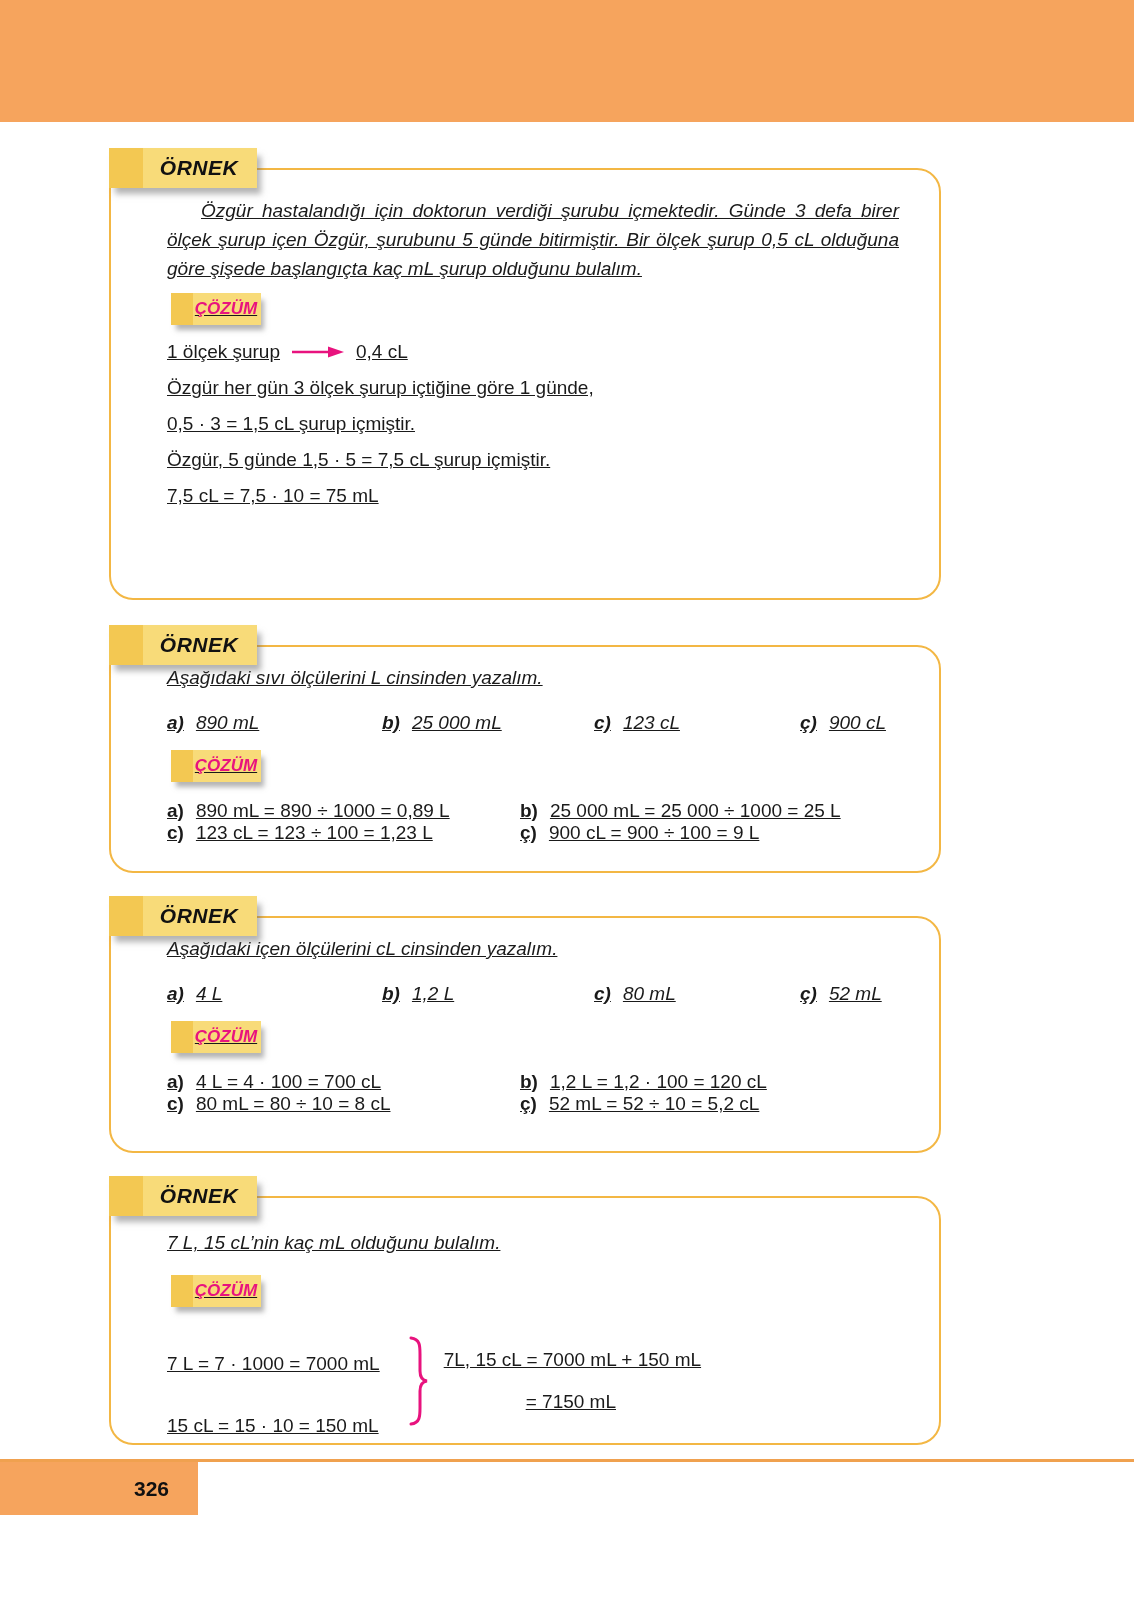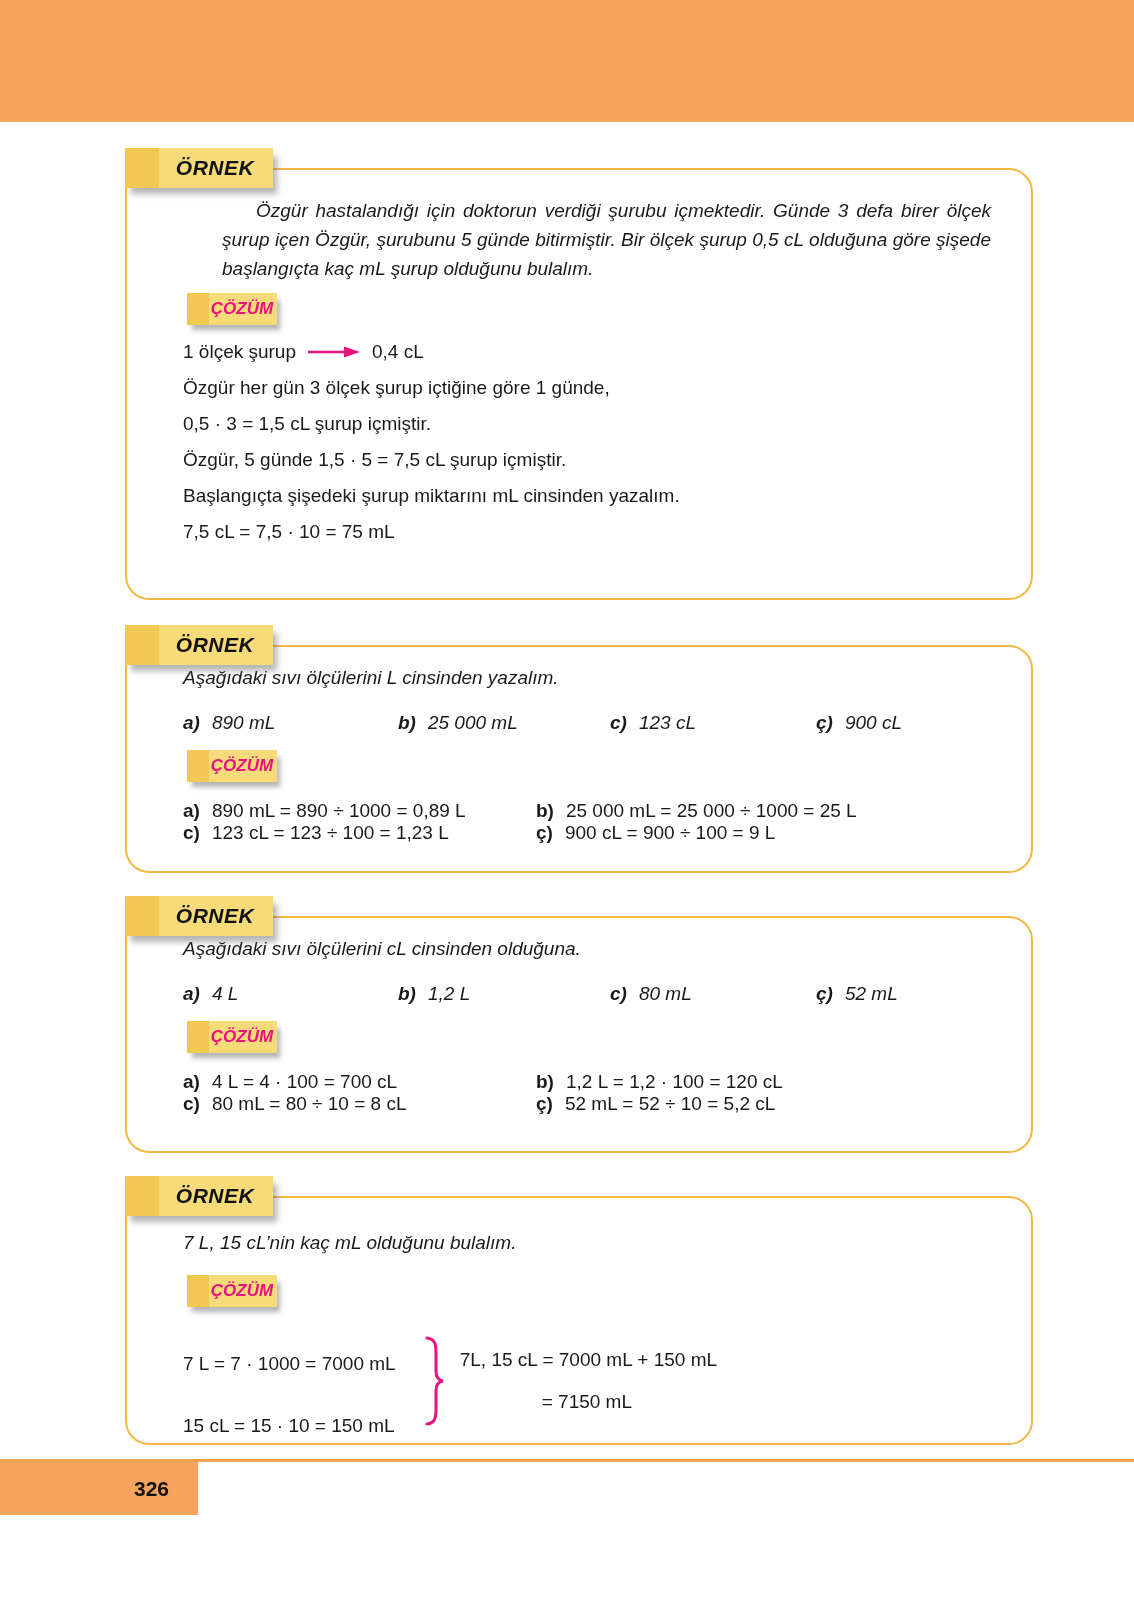--- a/index.html
+++ b/index.html
@@ -20,26 +20,27 @@
   
   .top-band {
     position:absolute; left:0; top:0;
     width:1134px; height:122px;
     background:#F6A45D;
   }
 
   
   .ex-box {
     position:absolute;
-    left:125px;
-    width:908px;
+    left:109px;
+    width:832px;
     border:2px solid #F3B744;
     border-radius:4px 24px 24px 24px;
     background:#ffffff;
     padding:0 40px 0 56px;
+    text-decoration:underline;
   }
   .ex-box-1 { top:168px; height:432px; }
   .ex-box-2 { top:645px; height:228px; }
   .ex-box-3 { top:916px; height:237px; }
   .ex-box-4 { top:1196px; height:249px; }
 
   
   .ornek-tab {
     position:absolute;
     left:-2px; top:-22px;
@@ -106,21 +107,21 @@
   
   .sol-grid {
     display:grid;
     grid-template-columns:353px 1fr;
     font-size:19px;
   }
   .sol-letter { font-weight:bold; font-style:normal; margin-right:12px; }
 
   
   .pt-26 { padding-top:26px; } .pt-16 { padding-top:16px; } .pt-30 { padding-top:30px; }
-  .mb-10 { margin-bottom:10px;margin-left:39px; } .mb-16 { margin-bottom:16px; } .mb-18 { margin-bottom:18px; }
+  .mb-10 { margin-bottom:10px; } .mb-16 { margin-bottom:16px; } .mb-18 { margin-bottom:18px; }
 
   
   .calc-row { display:flex; align-items:center; margin-top:18px; }
   .calc-left { display:flex; flex-direction:column; gap:40px; font-size:19px; white-space:nowrap;margin-top:28px; }
   .brace-wrap { margin:0 14px 0 28px; display:flex; align-items:center; }
   .calc-right { font-size:19px; white-space:nowrap; }
   .calc-right .line2 { margin-top:20px; padding-left:82px; }
 
   
   .footer-rule {
@@ -155,21 +156,20 @@
     </div>
     <div class="sol-line">
       <span>1 ölçek şurup</span><svg class="arrow-svg" width="56" height="16" viewBox="0 0 56 16">
           <line x1="2" y1="8" x2="40" y2="8" stroke="#E8137E" stroke-width="2.6"></line>
           <polygon points="38,2.5 54,8 38,13.5" fill="#E8137E"></polygon>
         </svg><span>0,4 cL</span>
     </div>
     <div class="sol-line">Özgür her gün 3 ölçek şurup içtiğine göre 1 günde,</div>
     <div class="sol-line">0,5 · 3 = 1,5 cL şurup içmiştir.</div>
     <div class="sol-line">Özgür, 5 günde 1,5 · 5 = 7,5 cL şurup içmiştir.</div>
-    <div class="sol-line">Başlangıçta şişedeki şurup miktarını mL cinsinden yazalım.</div>
     <div class="sol-line">7,5 cL = 7,5 · 10 = 75 mL</div>
   </section>
 
   <section class="ex-box ex-box-2">
     <div class="ornek-tab">
       <span class="tab-text">ÖRNEK</span>
     </div>
     <p class="problem pt-16 mb-18">Aşağıdaki sıvı ölçülerini L cinsinden yazalım.</p>
     <div class="items-row mb-16">
       <span><span class="opt-letter">a)</span><span>890 mL</span></span>
@@ -185,21 +185,21 @@
       <span><span class="sol-letter">b)</span><span>25 000 mL = 25 000 ÷ 1000 = 25 L</span></span>
       <span><span class="sol-letter">c)</span><span>123 cL = 123 ÷ 100 = 1,23 L</span></span>
       <span><span class="sol-letter">ç)</span><span>900 cL = 900 ÷ 100 = 9 L</span></span>
     </div>
   </section>
 
   <section class="ex-box ex-box-3">
     <div class="ornek-tab">
       <span class="tab-text">ÖRNEK</span>
     </div>
-    <p class="problem pt-16 mb-16">Aşağıdaki sıvı ölçülerini cL cinsinden olduğuna.</p>
+    <p class="problem pt-16 mb-16">Aşağıdaki içen ölçülerini cL cinsinden yazalım.</p>
     <div class="items-row mb-16">
       <span><span class="opt-letter">a)</span><span>4 L</span></span>
       <span><span class="opt-letter">b)</span><span>1,2 L</span></span>
       <span><span class="opt-letter">c)</span><span>80 mL</span></span>
       <span><span class="opt-letter">ç)</span><span>52 mL</span></span>
     </div>
     <div class="cozum-tab mb-18">
       <span class="tab-text">ÇÖZÜM</span>
     </div>
     <div class="sol-grid">

